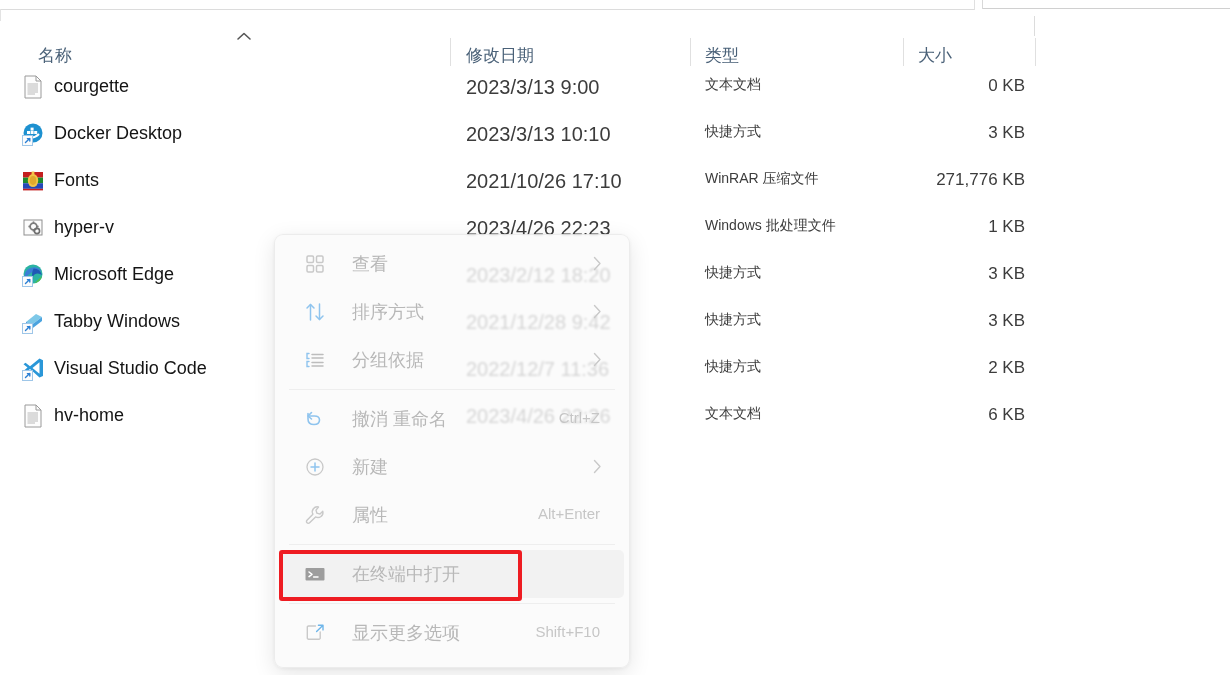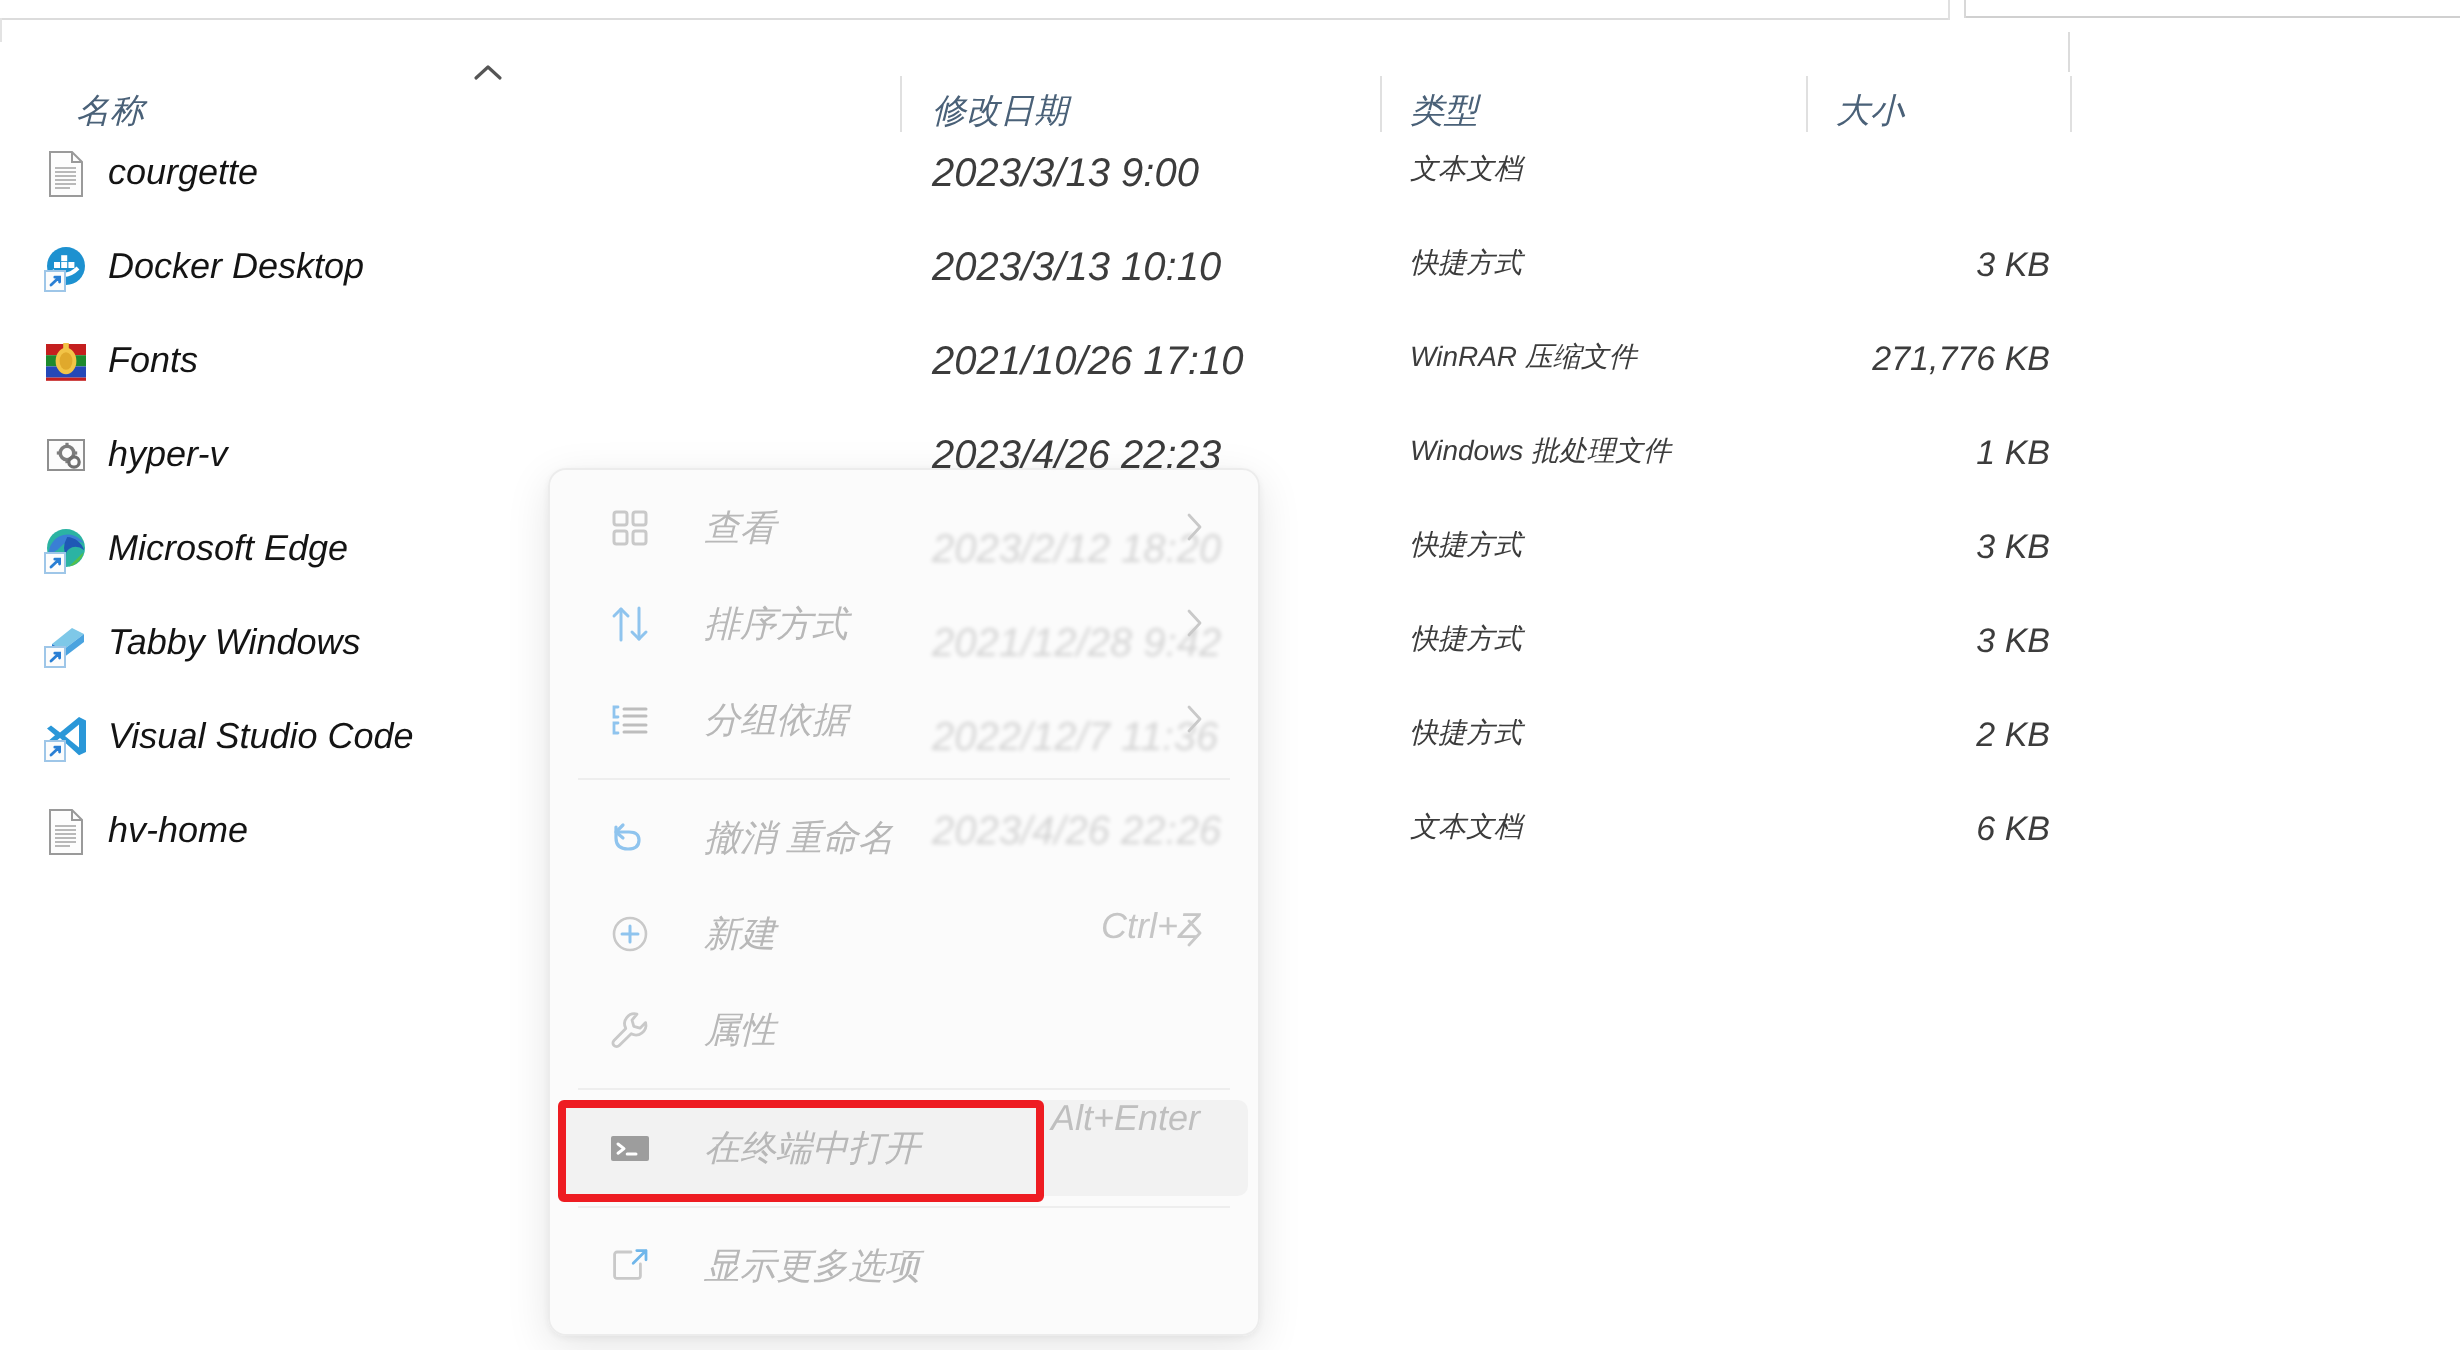--- a/index.html
+++ b/index.html
@@ -6,21 +6,20 @@
     margin: 0; padding: 0;
     width: 1230px; height: 675px;
     background: #ffffff;
     font-family: "Liberation Sans", "DejaVu Sans", sans-serif;
     overflow: hidden;
   }
   #root {
     position: relative;
     width: 1032px; height: 675px;
     background: #ffffff;
-    font-style: italic;
   }
 
   
   .top-rule {
     position: absolute; left: 0; top: 9px; width: 975px; height: 1px;
     background: #dcdcdc;
   }
   .top-rule-2 {
     position: absolute; left: 982px; top: 8px; width: 248px; height: 1px;
     background: #d0d0d0;
@@ -110,21 +109,21 @@
     position: absolute; left: 24px; top: 13px;
     width: 22px; height: 22px;
   }
   .ctx-ico svg { display: block; }
   .ctx-label {
     position: absolute; left: 72px; top: 12px;
     font-size: 18px; color: #b8b8b8; white-space: nowrap;
   }
   .ctx-accel {
     position: absolute; right: 24px; top: 14px;
-    font-size: 18px; color: #c6c6c6; white-space: nowrap; margin-top: 44px;
+    font-size: 15px; color: #c6c6c6; white-space: nowrap;
   }
   .ctx-sub {
     position: absolute; right: 22px; top: 16px;
     width: 9px; height: 15px;
   }
   .ctx-sub svg { display:block; }
   .ctx-div {
     height: 1px; margin: 5px 14px 5px 14px;
     background: rgba(0,0,0,0.055);
   }
@@ -181,20 +180,21 @@
             <line x1="5.5" y1="13" x2="16" y2="13"></line>
               <line x1="5.5" y1="15" x2="16" y2="15"></line>
             <line x1="5.5" y1="17" x2="16" y2="17"></line>
               <line x1="5.5" y1="19" x2="13" y2="19"></line>
           </g>
         </svg>
       </span>
       <span class="f-name">courgette</span>
       <span class="f-date">2023/3/13 9:00</span>
       <span class="f-type">文本文档</span>
+      <span class="f-size">0 KB</span>
     </div>
 
     <div class="file-row">
       <span class="f-icon">
         <svg width="22" height="24" viewBox="0 0 22 24">
           <circle cx="11" cy="11" r="9.5" fill="#1d91d0"></circle>
           <rect x="5" y="9" width="3" height="3" fill="#ffffff"></rect>
           <rect x="8.6" y="9" width="3" height="3" fill="#ffffff"></rect>
           <rect x="8.6" y="5.6" width="3" height="3" fill="#ffffff"></rect>
           <rect x="12.2" y="9" width="3" height="3" fill="#ffffff"></rect>

